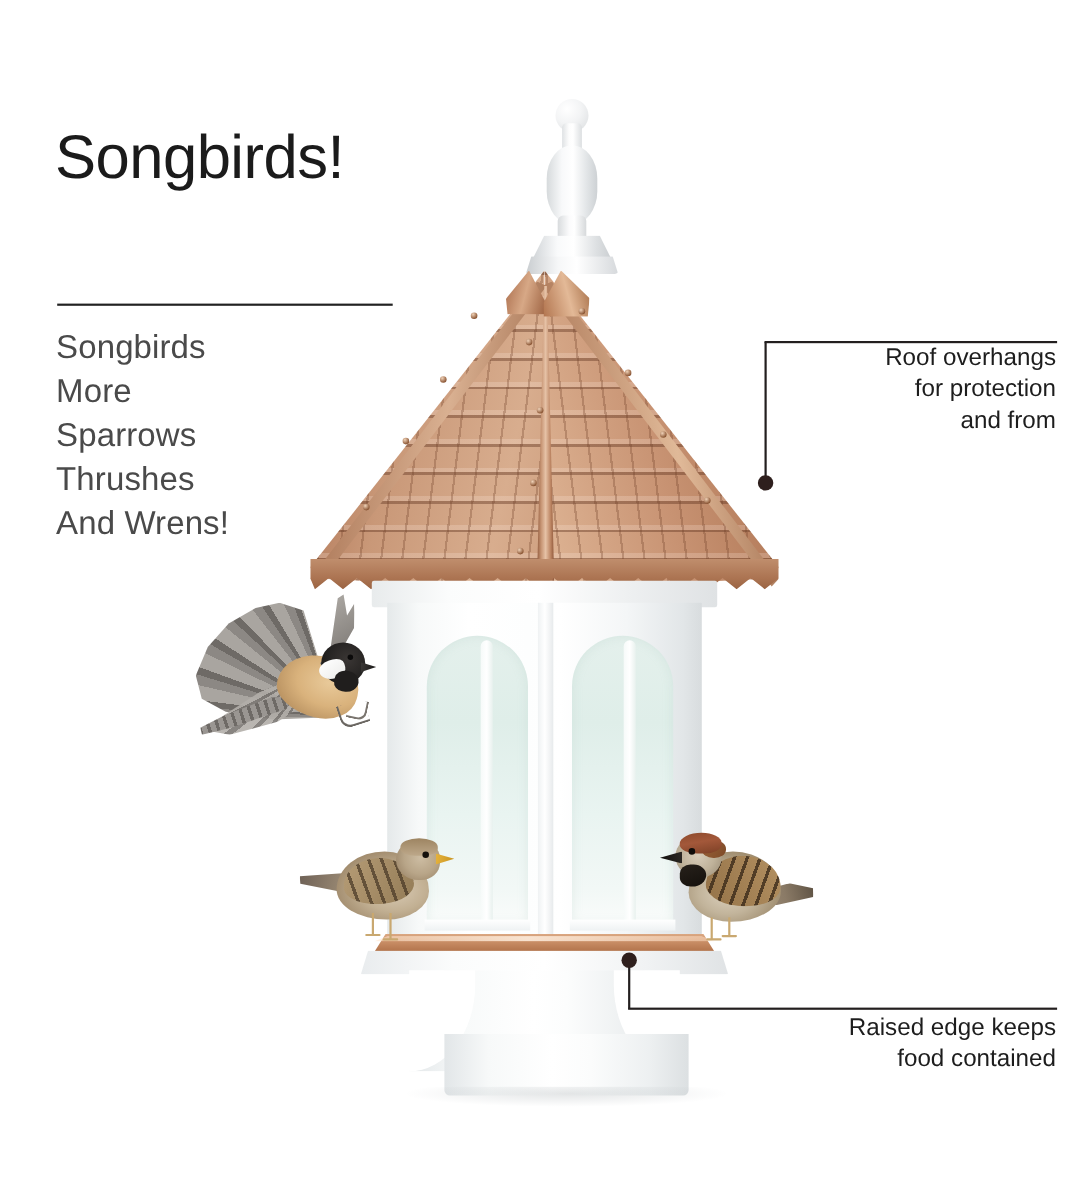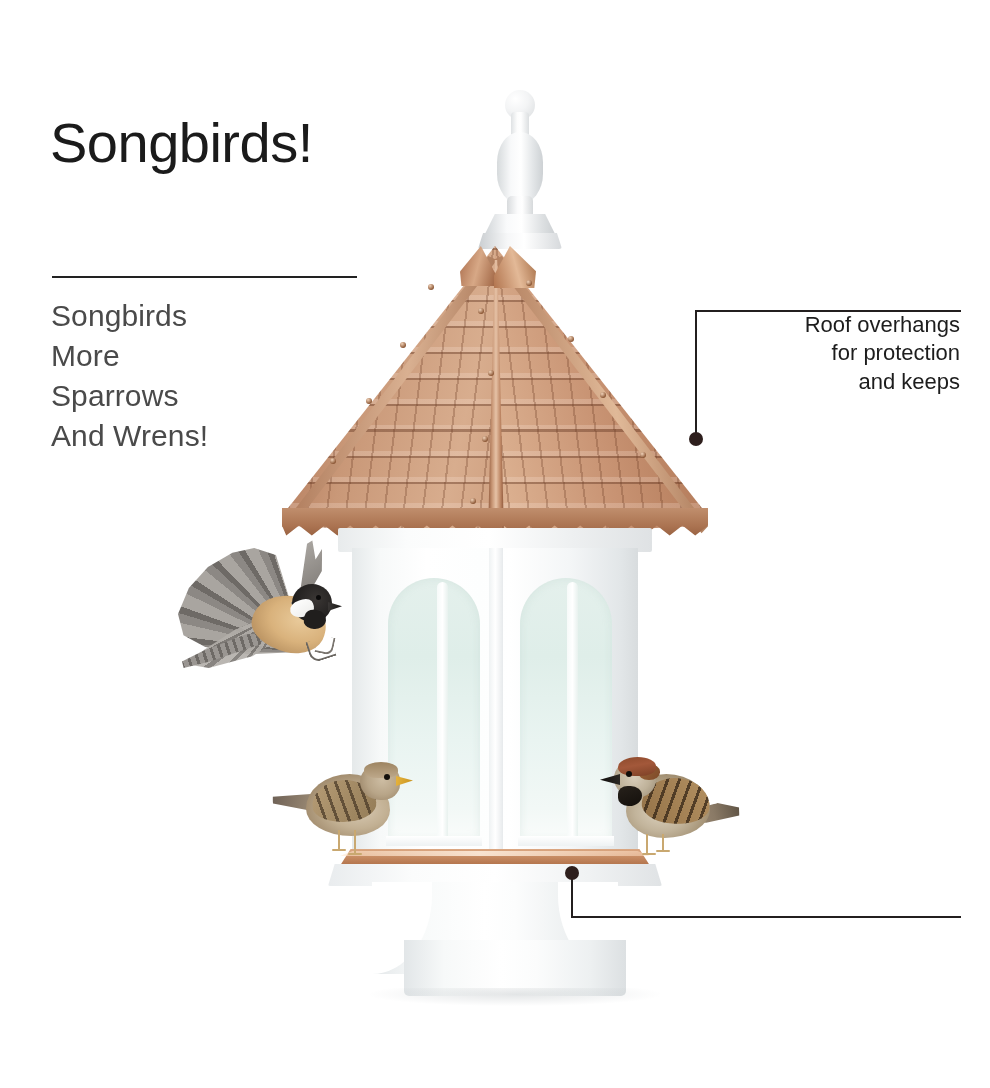--- a/index.html
+++ b/index.html
@@ -432,20 +432,21 @@
   <div class="headline">
     <div>Songbirds!</div>
   </div>
 
   <div class="rule"></div>
 
   <div class="birdlist">
     <div>Songbirds</div>
     <div>More</div>
     <div>Sparrows</div>
+    <div>Thrushes</div>
     <div>And Wrens!</div>
   </div>
 
   <div id="feeder">
 
     <div class="finial" id="finial-ball"></div>
     <div class="finial" id="finial-neck"></div>
     <div class="finial" id="finial-body"></div>
     <div class="finial" id="finial-stem"></div>
     <div class="finial" id="finial-base"></div>
@@ -544,20 +545,24 @@
     </div>
 
   </div>
 
   <div class="lead" id="lead-roof-h"></div>
   <div class="lead" id="lead-roof-v"></div>
   <div class="dot" id="dot-roof"></div>
   <div class="callout-text" id="callout-roof-text">
     <div>Roof overhangs</div>
     <div>for protection</div>
-    <div>and keeps</div>
+    <div>and from</div>
   </div>
 
   <div class="lead" id="lead-edge-v"></div>
   <div class="lead" id="lead-edge-h"></div>
   <div class="dot" id="dot-edge"></div>
+  <div class="callout-text" id="callout-edge-text">
+    <div>Raised edge keeps</div>
+    <div>food contained</div>
+  </div>
 
 </div>
 
 </body></html>

